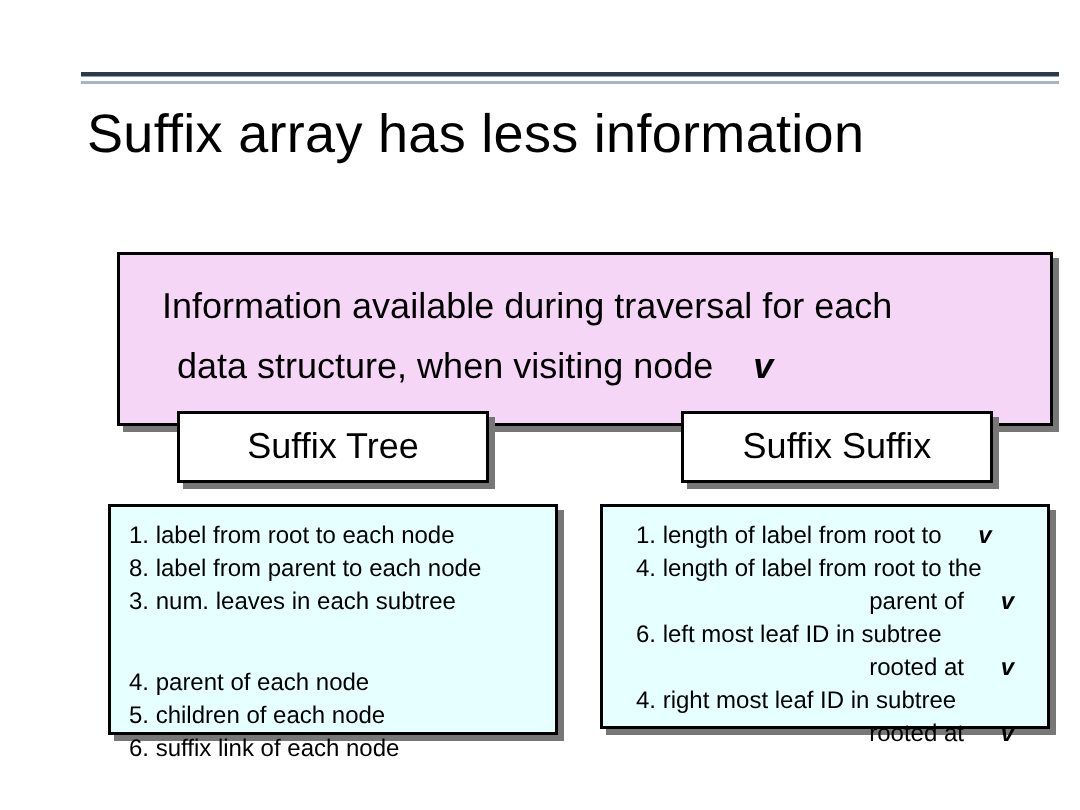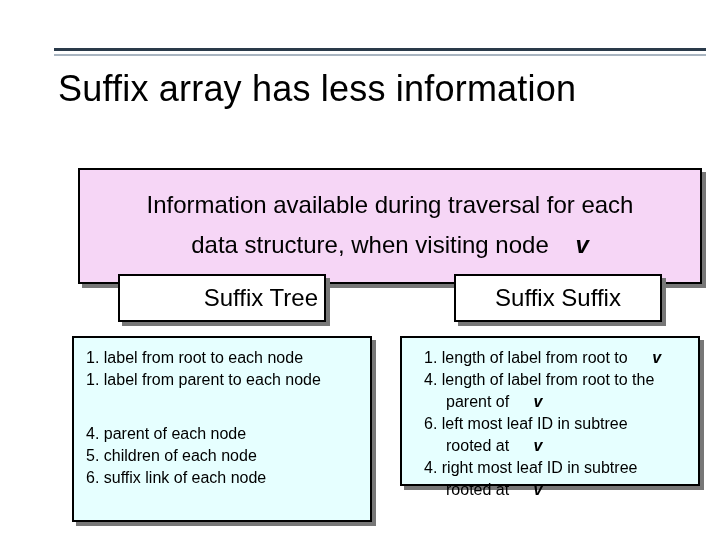--- a/index.html
+++ b/index.html
@@ -45,55 +45,54 @@
   }
   .subtitle-box {
     position: absolute;
     top: 138px;
     left: 48px;
     width: 624px;
     background: #f6d6f6;
     border: 2px solid #000;
     box-shadow: 4px 4px 0 #777;
     padding: 10px 18px 12px;
-    text-align: center;
   }
   .subtitle-box .l1, .subtitle-box .l2 {
     font-size: 24px;
     line-height: 1.25;
     color: #000;
   }
   .subtitle-box em { font-style: italic; font-weight: bold; }
   .col-head {
     position: absolute;
     width: 208px;
     background: #fff;
     border: 2px solid #000;
     box-shadow: 4px 4px 0 #777;
     text-align: center;
     font-size: 24px;
     padding: 8px 6px;
   }
-  .col-head.left { top: 244px; left: 88px; text-align: right; }
+  .col-head.left { top: 244px; left: 88px; }
   .col-head.right { top: 244px; left: 424px; }
   .col-body {
     position: absolute;
     width: 300px;
     background: #e6ffff;
     border: 2px solid #000;
     box-shadow: 4px 4px 0 #777;
     padding: 10px 12px 12px;
     font-size: 16px;
     line-height: 1.25;
   }
-  .col-body.left { top: 306px; left: 42px; height: 186px; }
+  .col-body.left { top: 306px; left: 42px; height: 154px; }
   .col-body.right { top: 306px; left: 370px; height: 150px; }
   .col-body .item { margin: 0 0 2px 0; }
   .col-body .gap { height: 14px; }
-  .col-body .indent { padding-left: 22px; }
+  .col-body .indent { padding-left: 22px; text-align: right; }
   .col-body em.v { font-style: italic; font-weight: bold; }
 </style>
 </head>
 <body>
 
 <div class="top-rule">
   <div class="line1"></div>
   <div class="ticks">
     <span></span>
       <span></span>
@@ -126,21 +125,22 @@
   <div class="l2">
     <span>data structure, when visiting node </span><em>v</em>
   </div>
 </div>
 
 <div class="col-head left">Suffix Tree</div>
 <div class="col-head right">Suffix Suffix</div>
 
 <div class="col-body left">
   <div class="item">1. label from root to each node</div>
-  <div class="item">1. label from parent to each node</div>
+  <div class="item">8. label from parent to each node</div>
+  <div class="item">3. num. leaves in each subtree</div>
   <div class="gap"></div>
   <div class="item">4. parent of each node</div>
   <div class="item">5. children of each node</div>
   <div class="item">6. suffix link of each node</div>
 </div>
 
 <div class="col-body right">
   <div class="item">
     <span>1.  length of label from root to </span><em class="v">v</em>
   </div>

